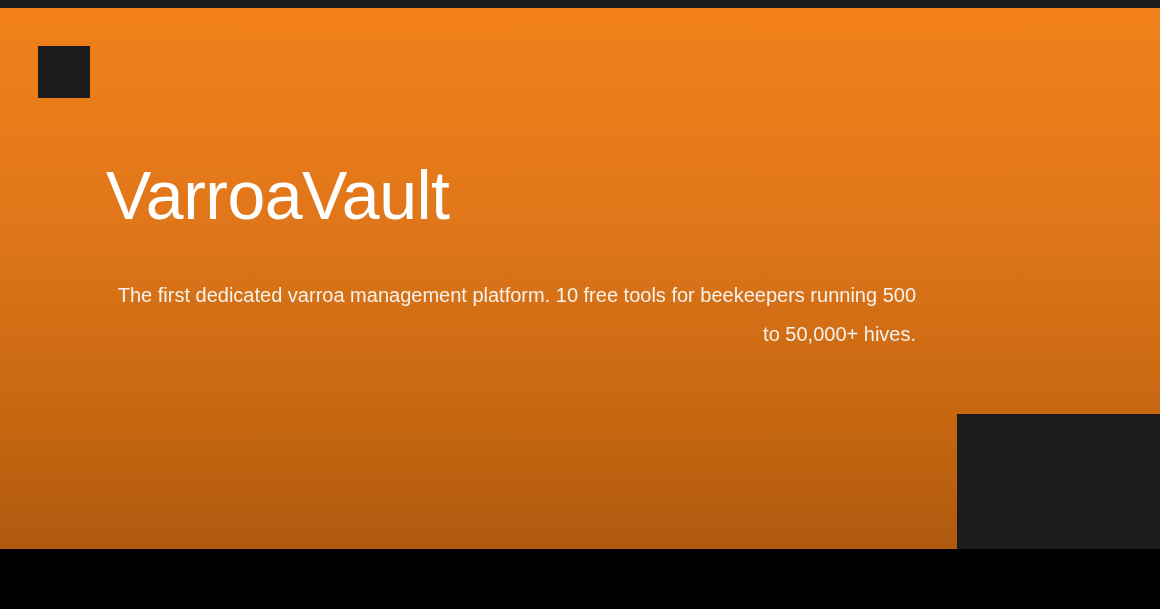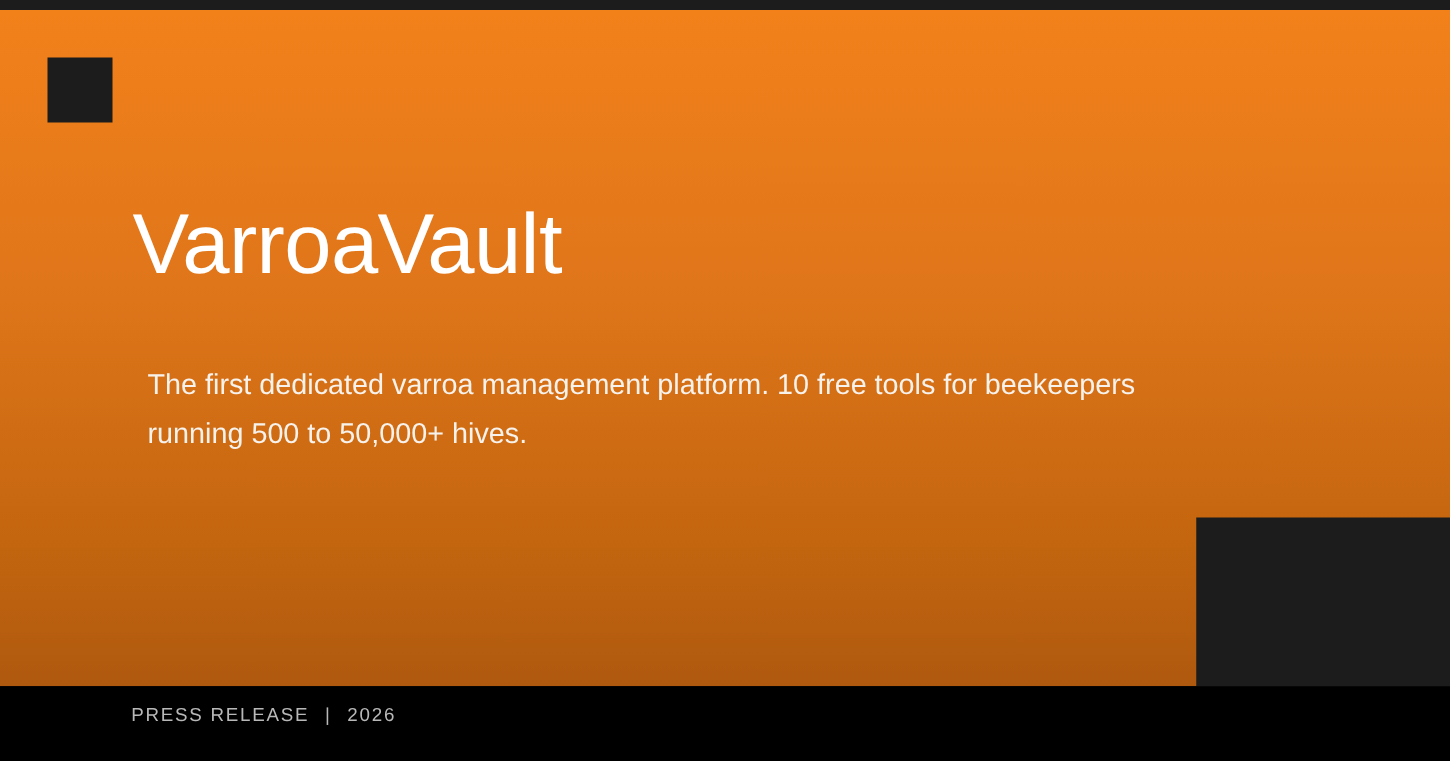--- a/index.html
+++ b/index.html
@@ -67,25 +67,26 @@
     letter-spacing: -0.5px;
     color: #ffffff;
     white-space: nowrap;
   }
 
   #subtitle {
     position: absolute;
     left: 106px;
     top: 276px;
     width: 810px;
-    margin: 12px;
-    font-size: 23px;
+    margin: 0;
+    font-size: 20px;
     font-weight: 400;
     line-height: 39px;
     color: #f7f2ec;
+    text-align: right;
   }
 
   
   #footer-bar {
     position: absolute;
     left: 0;
     top: 549px;
     width: 1160px;
     height: 60px;
     background: #000000;
@@ -117,19 +118,14 @@
     <div id="logo-square"></div>
     <div id="corner-block"></div>
   </div>
 
   <h1 id="title">VarroaVault</h1>
 
   <p id="subtitle">The first dedicated varroa management platform. 10 free tools for beekeepers running 500 to 50,000+ hives.</p>
 
   <div id="footer-bar"></div>
 
-  <div id="footer-text">
-    <span>PRESS RELEASE</span>
-    <span class="sep">|</span>
-    <span>2026</span>
-  </div>
 
 </div>
 
 </body></html>

